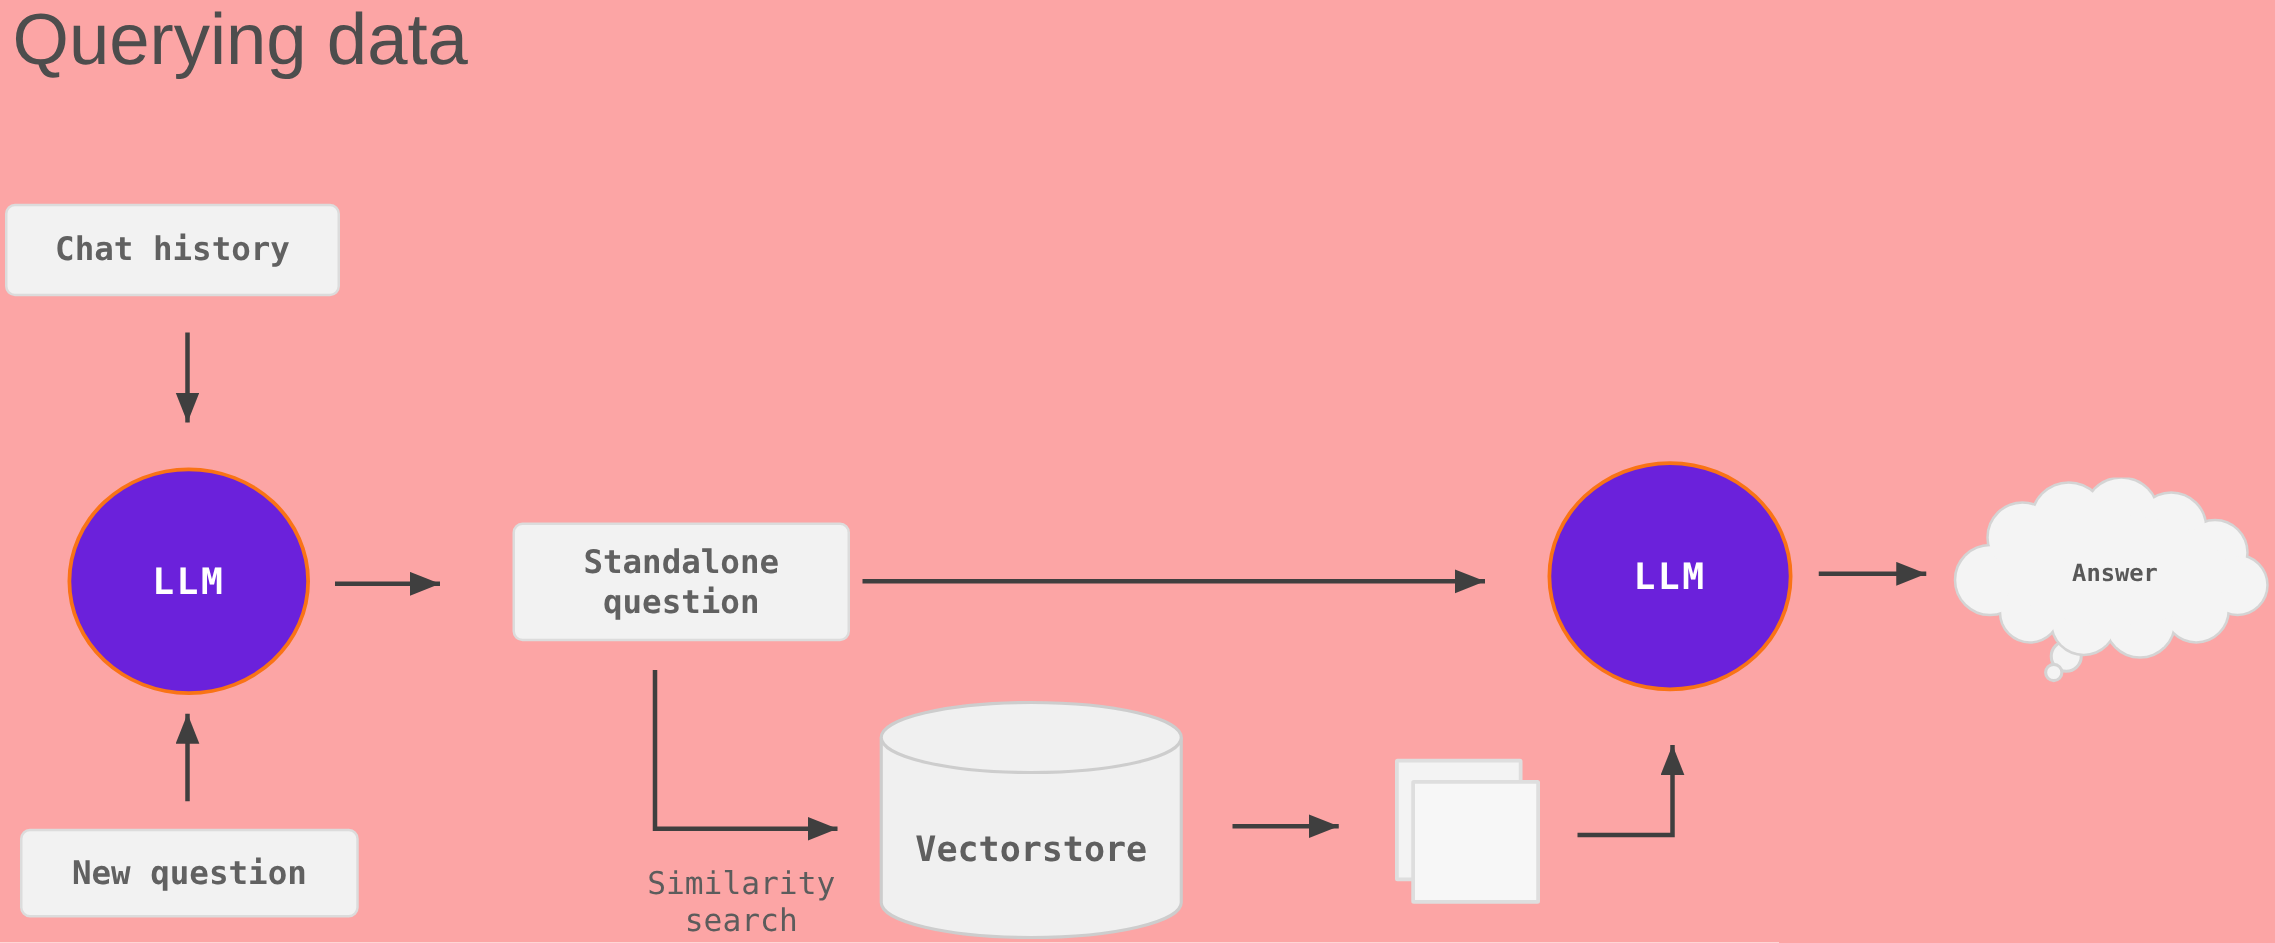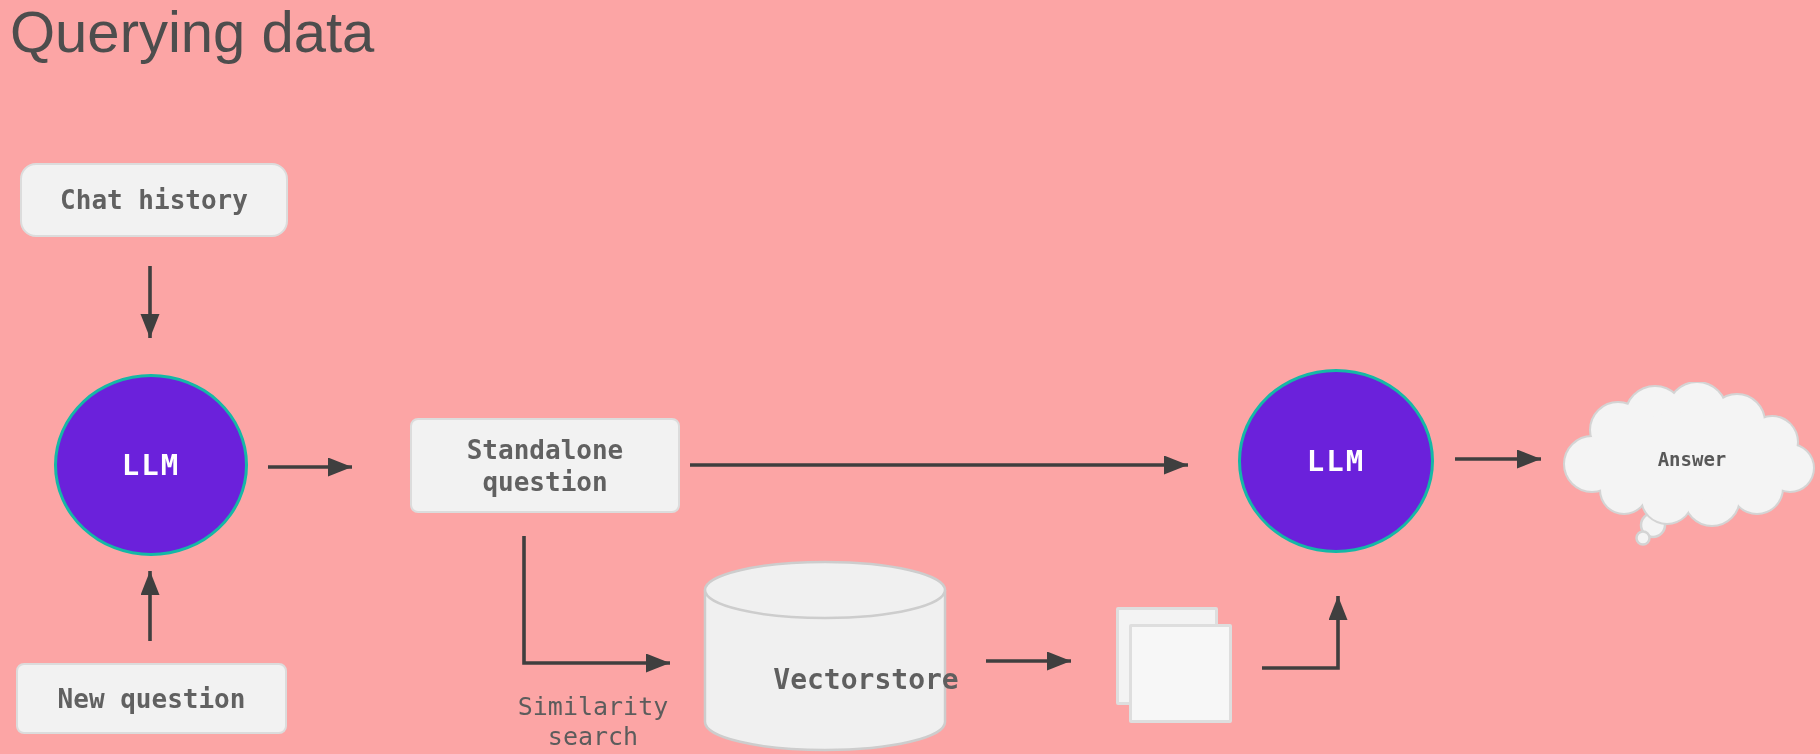--- a/index.html
+++ b/index.html
@@ -36,29 +36,29 @@
     border-radius: 8px;
     display: flex;
     align-items: center;
     justify-content: center;
     text-align: center;
     color: #616161;
     font-weight: 700;
     font-size: 26px;
     line-height: 32px;
   }
-  #box-chat-history   { left: 20px;  top: 163px; width: 268px; height: 74px; border-radius: 16px; }
+  #box-chat-history   { left: 4px;  top: 163px; width: 268px; height: 74px; }
   #box-new-question   { left: 16px;  top: 663px; width: 271px; height: 71px; }
   #box-standalone     { left: 410px; top: 418px; width: 270px; height: 95px; padding: 0 10px; }
 
   .llm-circle {
     position: absolute;
     box-sizing: border-box;
     background: #6b21db;
-    border: 3px solid #14b8a6;
+    border: 3px solid #f97316;
     border-radius: 50%;
     display: flex;
     align-items: center;
     justify-content: center;
     color: #ffffff;
     font-weight: 700;
     font-size: 29px;
     letter-spacing: 2px;
   }
   #llm-input  { left: 54px;   top: 374px; width: 194px; height: 182px; }
@@ -76,21 +76,21 @@
   #doc-front { left: 1129px; top: 624px; width: 103px; height: 99px;  background: #f7f7f7; }
 
   .shape-label {
     position: absolute;
     text-align: center;
     color: #5f5f5f;
     font-weight: 700;
   }
   #vectorstore-label {
     left: 705px; top: 664px; width: 240px;
-    font-size: 28px; line-height: 32px; padding-left: 41px;
+    font-size: 28px; line-height: 32px;
   }
   #answer-label {
     left: 1572px; top: 443px; width: 240px;
     font-size: 19px; line-height: 32px;
     color: #585858;
   }
   #similarity-label {
     position: absolute;
     left: 488px; top: 692px; width: 210px;
     text-align: center;

